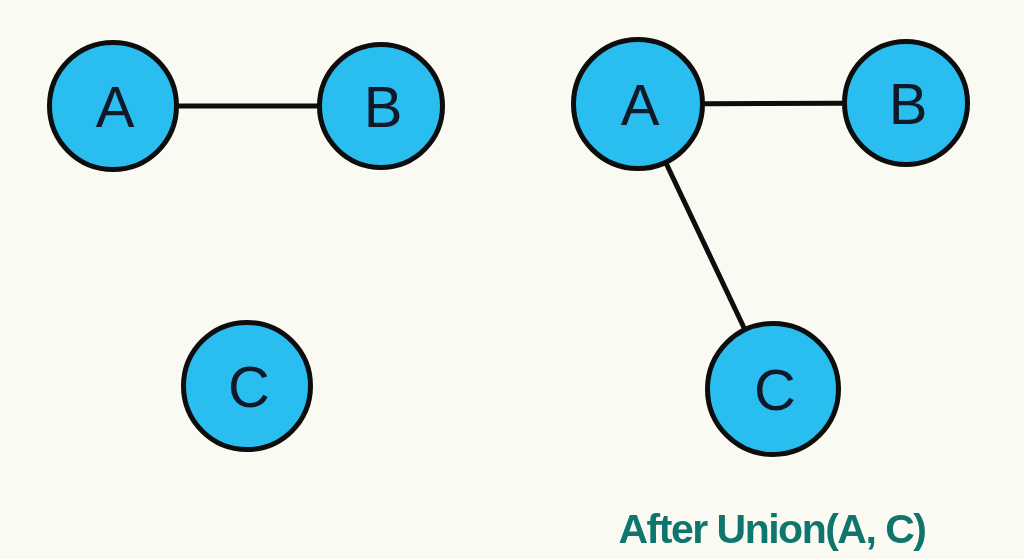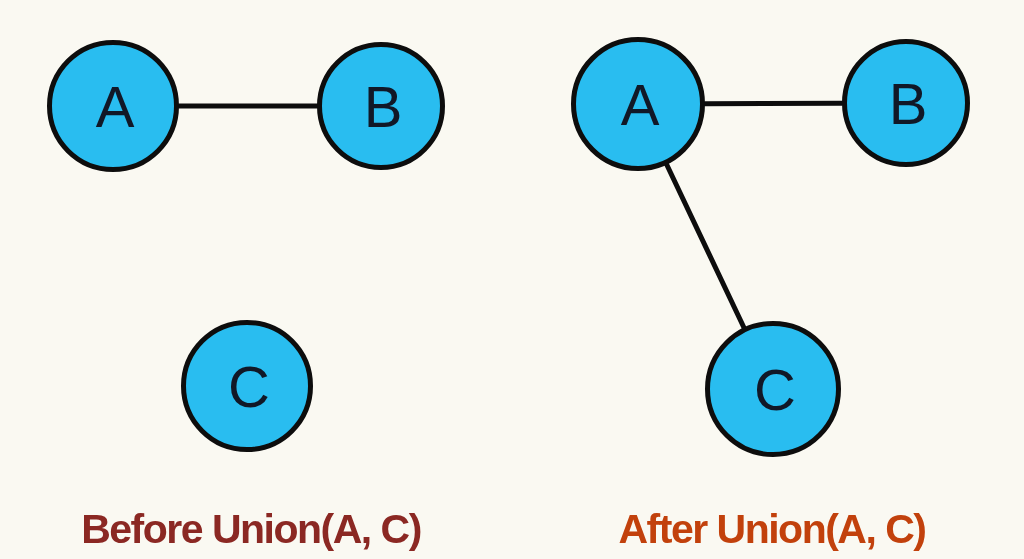--- a/index.html
+++ b/index.html
@@ -55,15 +55,14 @@
         <line x1="704.99953358696" y1="103.75000174034716" x2="842.0004455288741" y2="103.23880430772809" stroke="#0d0d0d" stroke-width="5" stroke-linecap="round"></line>
         <line x1="666.681785097516" y1="164.5504352058671" x2="743.890128557745" y2="327.54582695523936" stroke="#0d0d0d" stroke-width="5" stroke-linecap="round"></line>
         <circle cx="638" cy="104" r="64.5" fill="#29bdf0" stroke="#0d0d0d" stroke-width="5"></circle>
         <text x="640" y="125" text-anchor="middle" fill="#111827" class="node-label-text">A</text>
         <circle cx="906" cy="103" r="61.5" fill="#29bdf0" stroke="#0d0d0d" stroke-width="5"></circle>
         <text x="908" y="124" text-anchor="middle" fill="#111827" class="node-label-text">B</text>
         <circle cx="773" cy="389" r="65.5" fill="#29bdf0" stroke="#0d0d0d" stroke-width="5"></circle>
         <text x="775" y="410" text-anchor="middle" fill="#111827" class="node-label-text">C</text>
       </g>
     </svg>
-  <div class="caption" style="left: 251px; top: 506px; color: rgb(139, 40, 35);">Before Union(A, C)</div>
-  <div class="caption" style="left: 772px; top: 506px; color: #c2410c;">After Union(A, C)</div>
+  <div class="caption" style="left: 772px; top: 506px; color: #0f766e;">After Union(A, C)</div>
 </div>
 
 </body></html>

